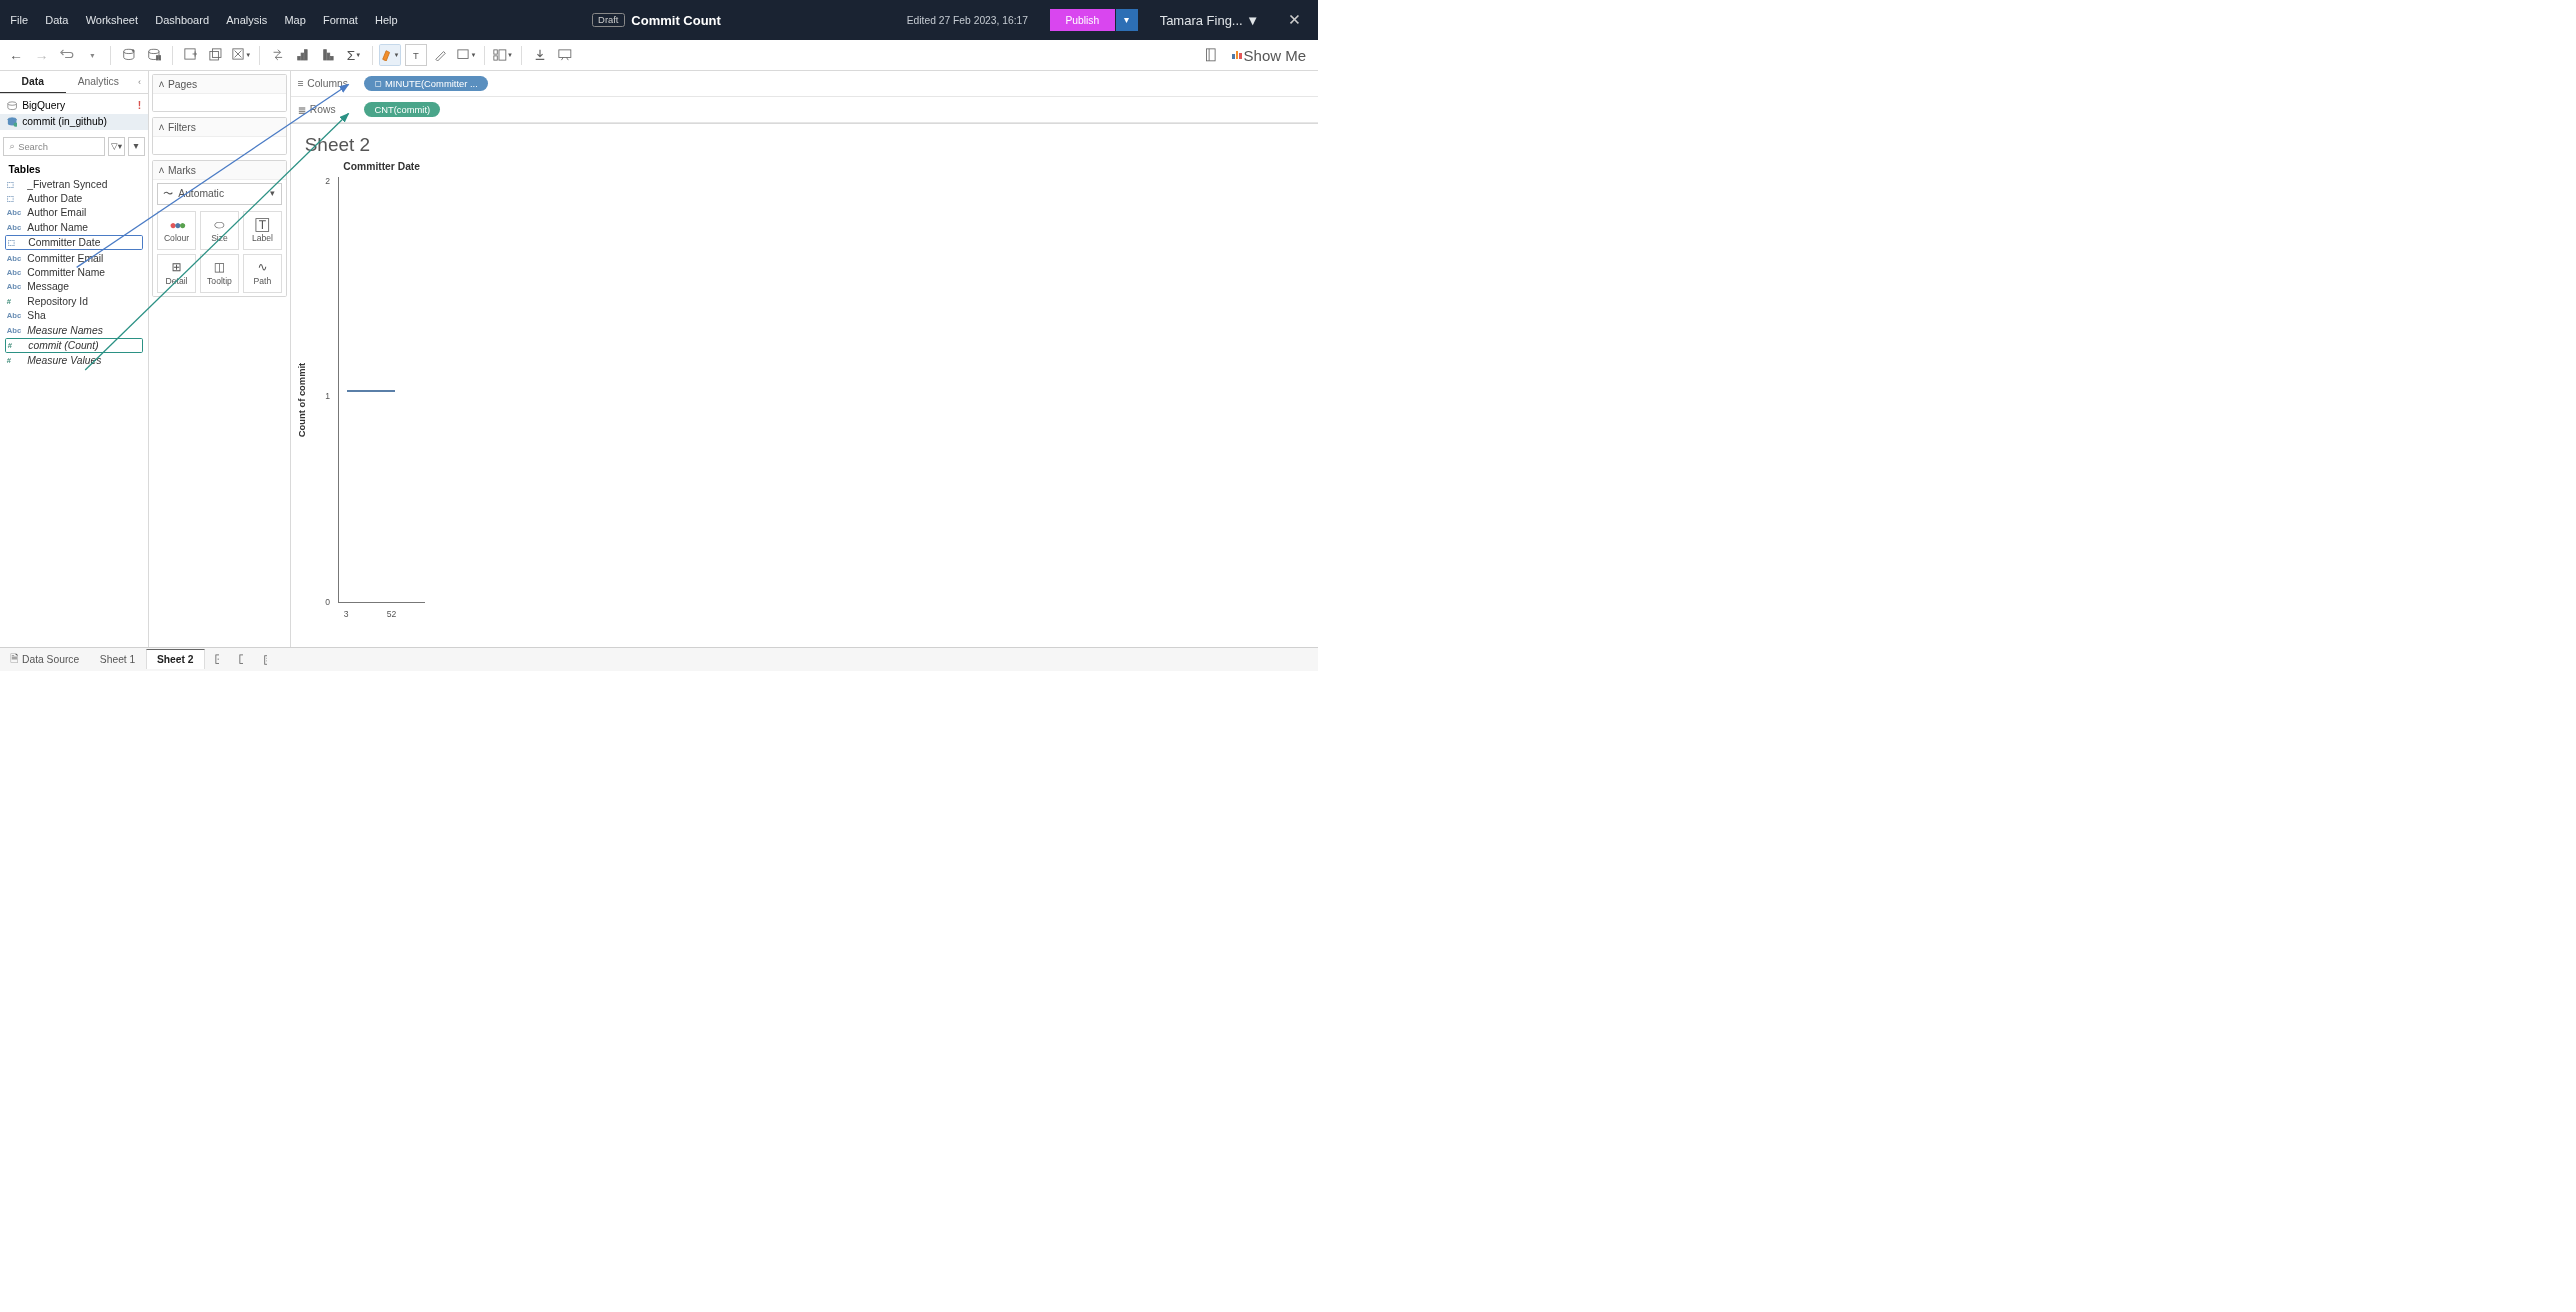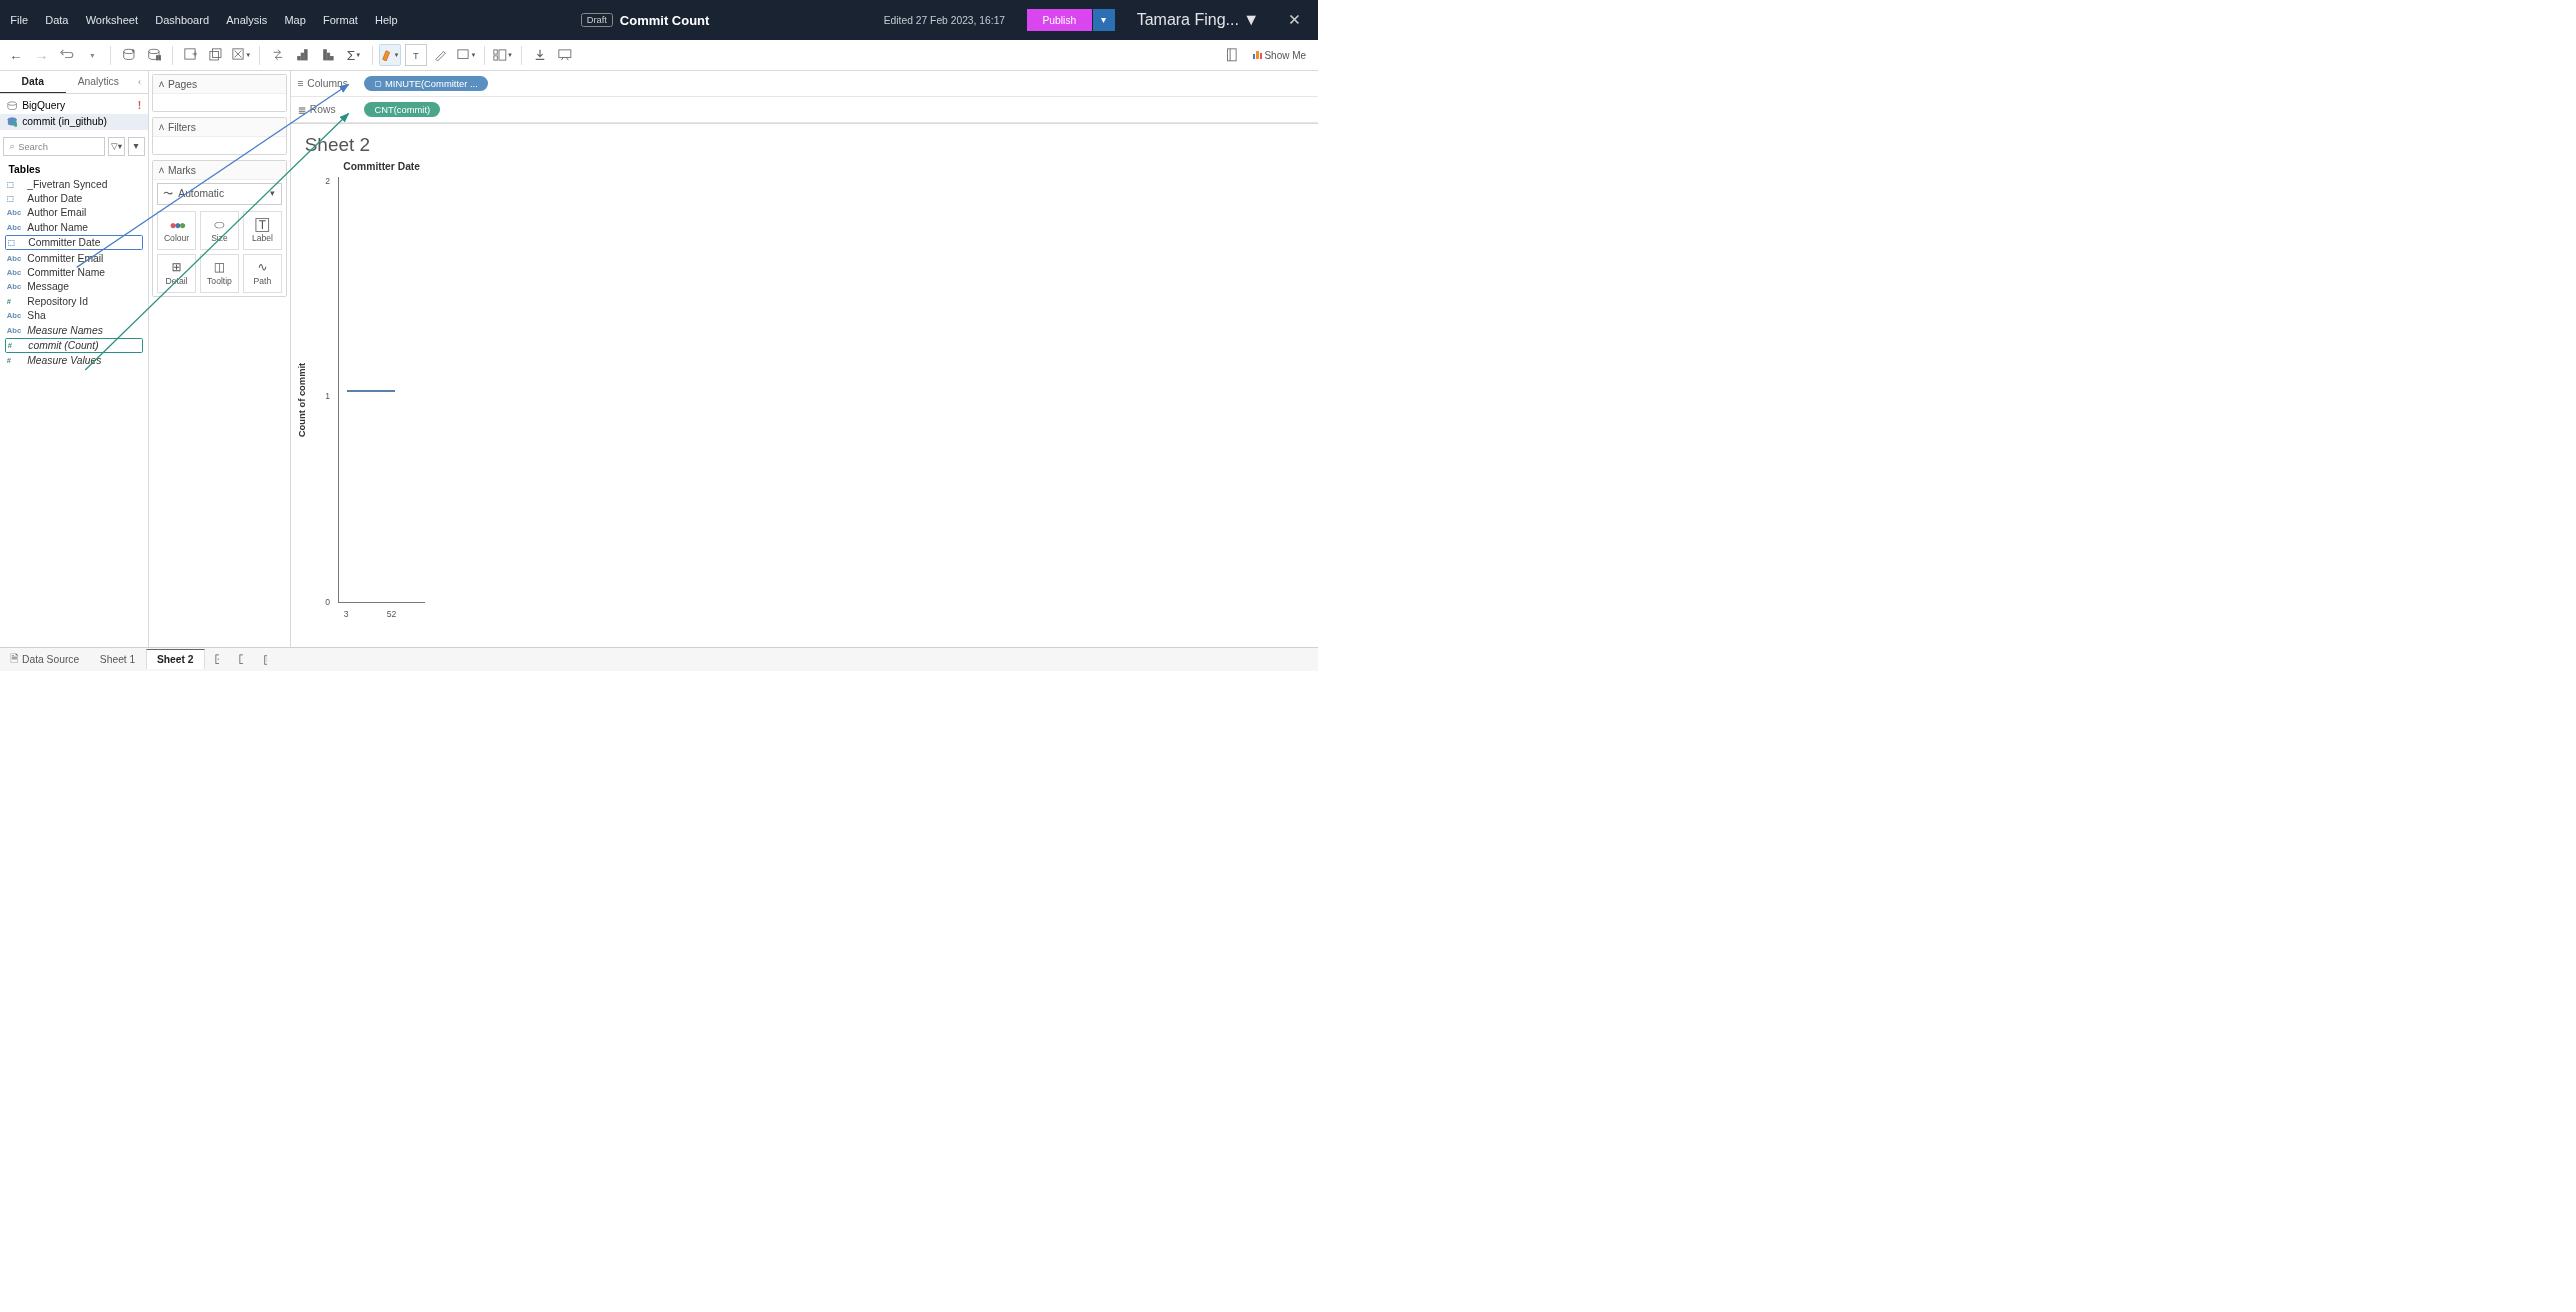--- a/index.html
+++ b/index.html
@@ -10,31 +10,31 @@
 .topbar { background: #1a2332; height: 40px; display: flex; align-items: center; color: #fff; font-size: 11px; }
 .menu { display: flex; gap: 0; padding-left: 1.7px; }
 .menu-item { padding: 6.8px 8.6px; cursor: pointer; color: #e0e4e8; }
 .topbar-center { flex: 1; display: flex; justify-content: center; align-items: flex-start; gap: 6.8px; }
 .draft-badge { border: 0.9px solid #888; padding: 0.9px 5.1px; border-radius: 2.6px; font-size: 9.4px; color: #ccc; }
 .doc-title { font-weight: 600; font-size: 13px; color: #fff; }
 .topbar-right { display: flex; align-items: center; gap: 22px; padding-right: 10.3px; }
 .edited-text { color: #c5cbd2; font-size: 10.3px; }
 .publish-btn { background: #d946ef; color: #fff; border: none; padding: 5.1px 15.4px; font-size: 10.3px; cursor: pointer; }
 .publish-drop { background: #2d6fb5; color: #fff; padding: 5.1px 6.8px; font-size: 8.6px; margin-left: 0.9px; cursor: pointer; }
-.user-name { color: #e0e4e8; font-size: 16px; }
+.user-name { color: #e0e4e8; font-size: 13px; }
 .close-x { color: #ccc; font-size: 15.4px; padding: 3.4px 6.8px; cursor: pointer; }
 
 
 .toolbar { height: 31px; border-bottom: 0.9px solid #d9d9d9; display: flex; align-items: center; background: #fff; padding: 0 5.1px; gap: 3.4px; }
 .tb-btn { width: 22px; height: 22px; display: flex; align-items: center; justify-content: center; cursor: pointer; color: #555; }
 .tb-btn svg { stroke: #666; }
 .tb-sep { width: 0.9px; height: 19px; background: #ddd; margin: 0 3.4px; }
 .tb-spacer { flex: 1; }
 .tb-highlighted { background: #e8f0f8; border: 0.9px solid #c5d8ea; border-radius: 1.7px; }
-.show-me { display: flex; align-items: center; gap: 2px; font-size: 10px; color: #555; padding: 3.4px 6.8px; cursor: pointer; text-align: right; }
+.show-me { display: flex; align-items: center; gap: 2px; font-size: 15px; color: #555; padding: 3.4px 6.8px; cursor: pointer; text-align: right; }
 .show-me .bars { display: flex; gap: 0.9px; align-items: flex-end; }
 .show-me .bars span { width: 2.6px; }
 .show-me .bars span:nth-child(1){height:5.1px;background:#4e79a7;}
 .show-me .bars span:nth-child(2){height:8.6px;background:#f28e2b;}
 .show-me .bars span:nth-child(3){height:6.8px;background:#e15759;}
 
 
 .main { display: flex; height: calc(100% - 40px - 31px - 24px); }
 .leftpanel { width: 149px; border-right: 0.9px solid #d9d9d9; display: flex; flex-direction: column; }
 .tabrow { display: flex; border-bottom: 0.9px solid #d9d9d9; font-size: 10.3px; }

